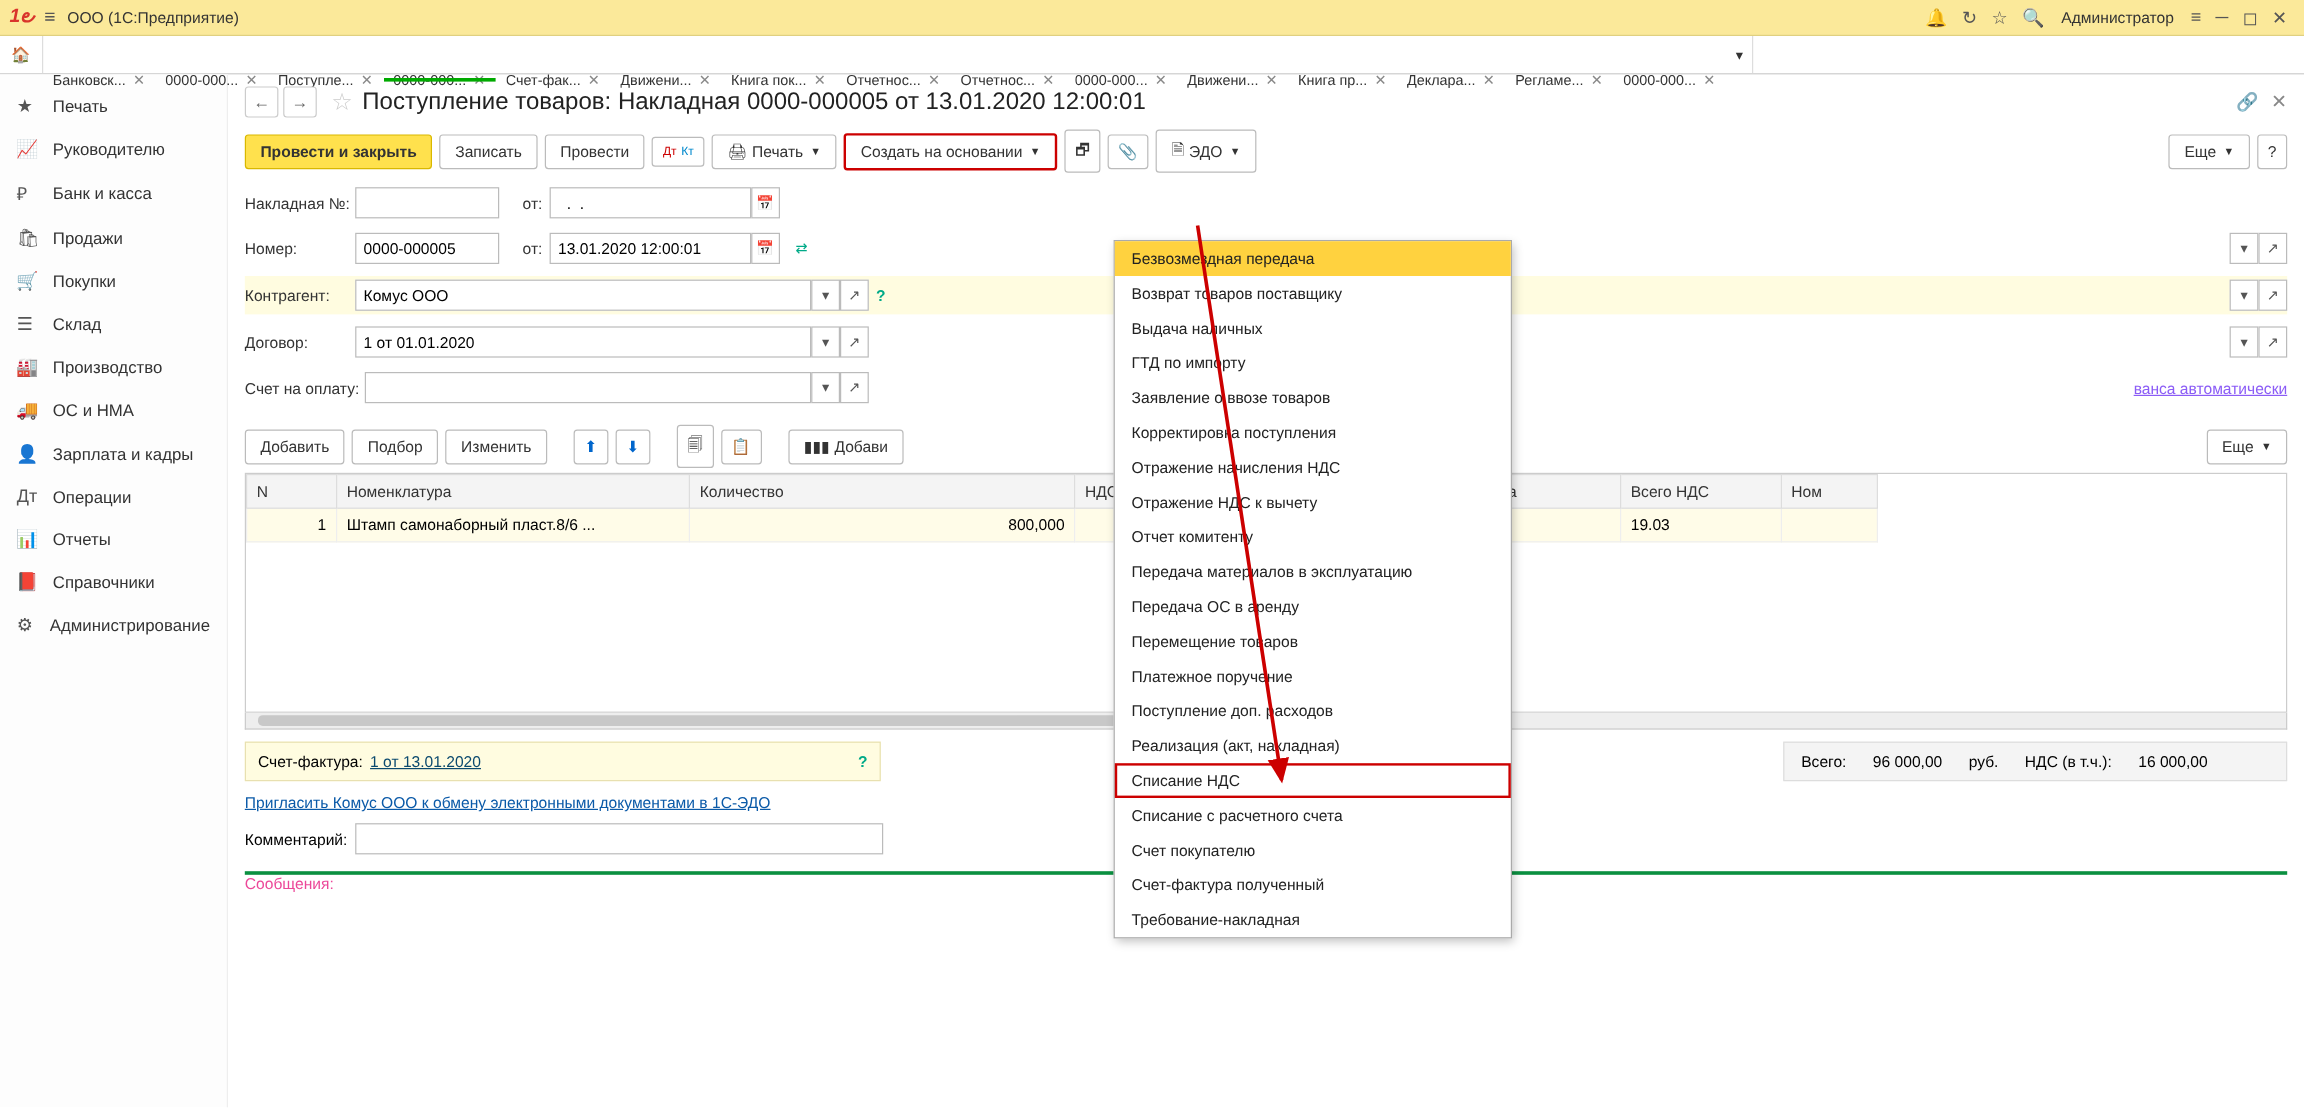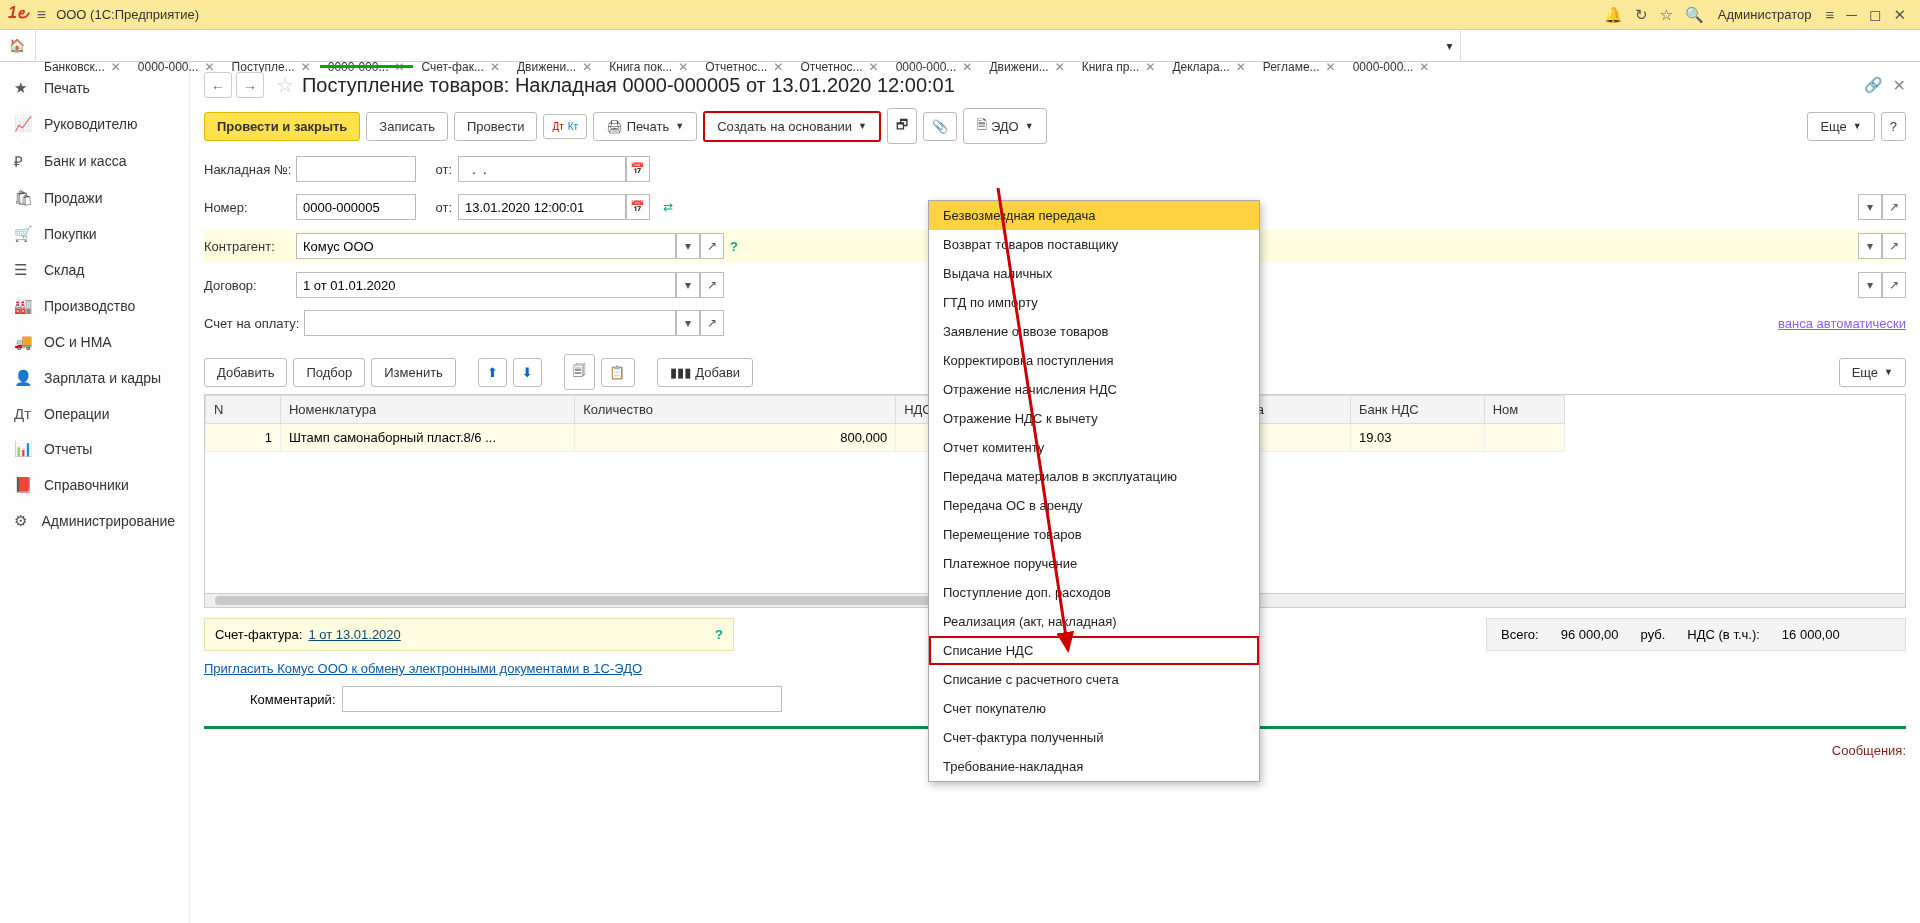--- a/index.html
+++ b/index.html
@@ -79,25 +79,25 @@
 
 .summary-row { display:flex; align-items:center; margin-top:10px;}
 .sf-box { background:#fffce0; border:1px solid #e8e0b0; padding:8px 10px; display:flex; align-items:center; width:530px;}
 .sf-box .sflabel { margin-right:6px;}
 .sf-box a { color:#0c4a6e; text-decoration:underline;}
 .totals-box { background:#f4f4f4; border:1px solid #ddd; margin-left:auto; padding:8px 14px; display:flex; gap:22px; align-items:center; width:420px; font-size:13px;}
 .totals-box .tval { font-weight:normal;}
 
 .invite-link { display:block; margin-top:10px; color:#0b5aa8; text-decoration:underline; cursor:pointer; font-size:13px;}
 .comment-row { display:flex; align-items:center; margin-top:10px;}
-.comment-row .clabel{ width:92px;margin-left:46px;}
+.comment-row .clabel{ width:92px;}
 .comment-row input { flex:0 0 440px; }
 
 .green-sep { height:3px; background:#0a9040; margin-top:14px;}
-.messages-label { margin-top:14px; font-size:13px; color:#7f1d1d;text-align:right;}
+.messages-label { margin-top:0; font-size:13px; color:#ec4899;}
 
 
 .dropdown { position:absolute; top:138px; left:738px; width:332px; background:#fff; border:1px solid #aaa; box-shadow:2px 3px 8px rgba(0,0,0,.25); z-index:50;}
 .dropdown .ditem { padding:7px 14px; font-size:13px; color:#222; cursor:pointer;}
 .dropdown .ditem.sel { background:#ffd23f;}
 .dropdown .ditem.hl { border:2px solid #c00; padding:5px 12px;}
 
 
 .arrow-svg { position:absolute; top:118px; left:738px; pointer-events:none; z-index:60;}
 
@@ -365,21 +365,21 @@
     <div class="tbl-wrap">
       <table class="data">
         <thead>
             <tr>
           <th style="width:56px">N</th>
           <th style="width:220px">Номенклатура</th>
           <th style="width:240px">Количество</th>
           <th style="width:110px">НДС</th>
           <th style="width:110px">Всего</th>
           <th style="width:120px">Счет учета</th>
-          <th style="width:100px">Банк НДС</th>
+          <th style="width:100px">Всего НДС</th>
           <th style="width:60px">Ном</th>
         </tr>
           </thead>
         <tbody id="tbl-body">
             <tr>
               <td class="num">1</td>
               <td>Штамп самонаборный пласт.8/6 ...</td>
               <td class="num">800,000</td>
               <td class="num">16 000,00</td>
               <td class="num">96 000,00</td>

